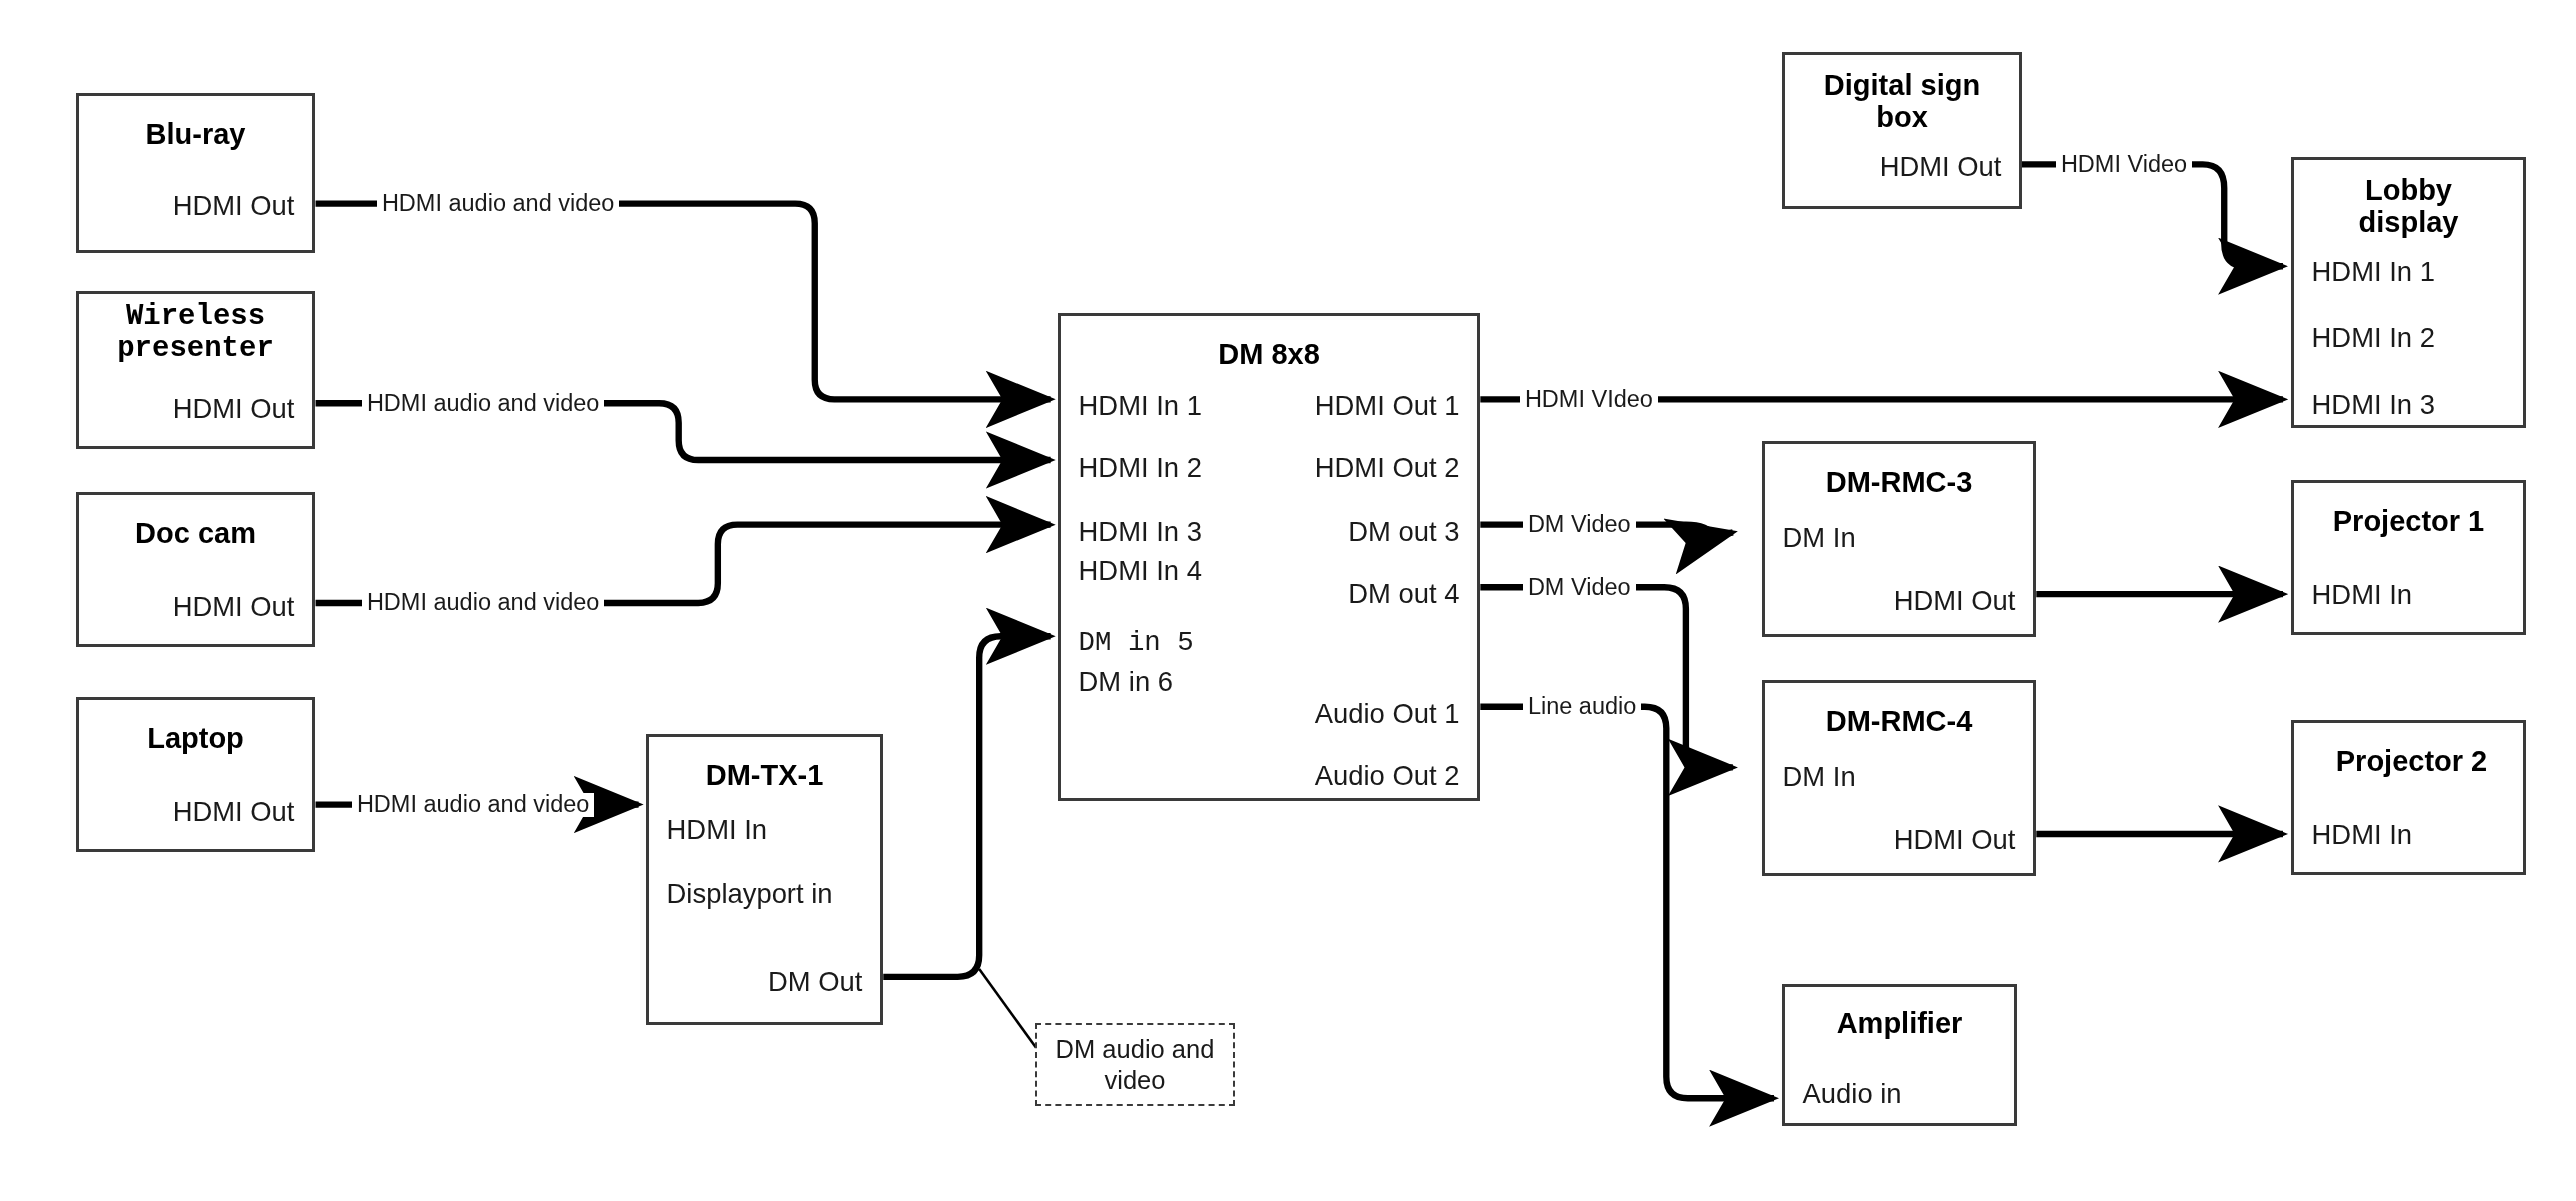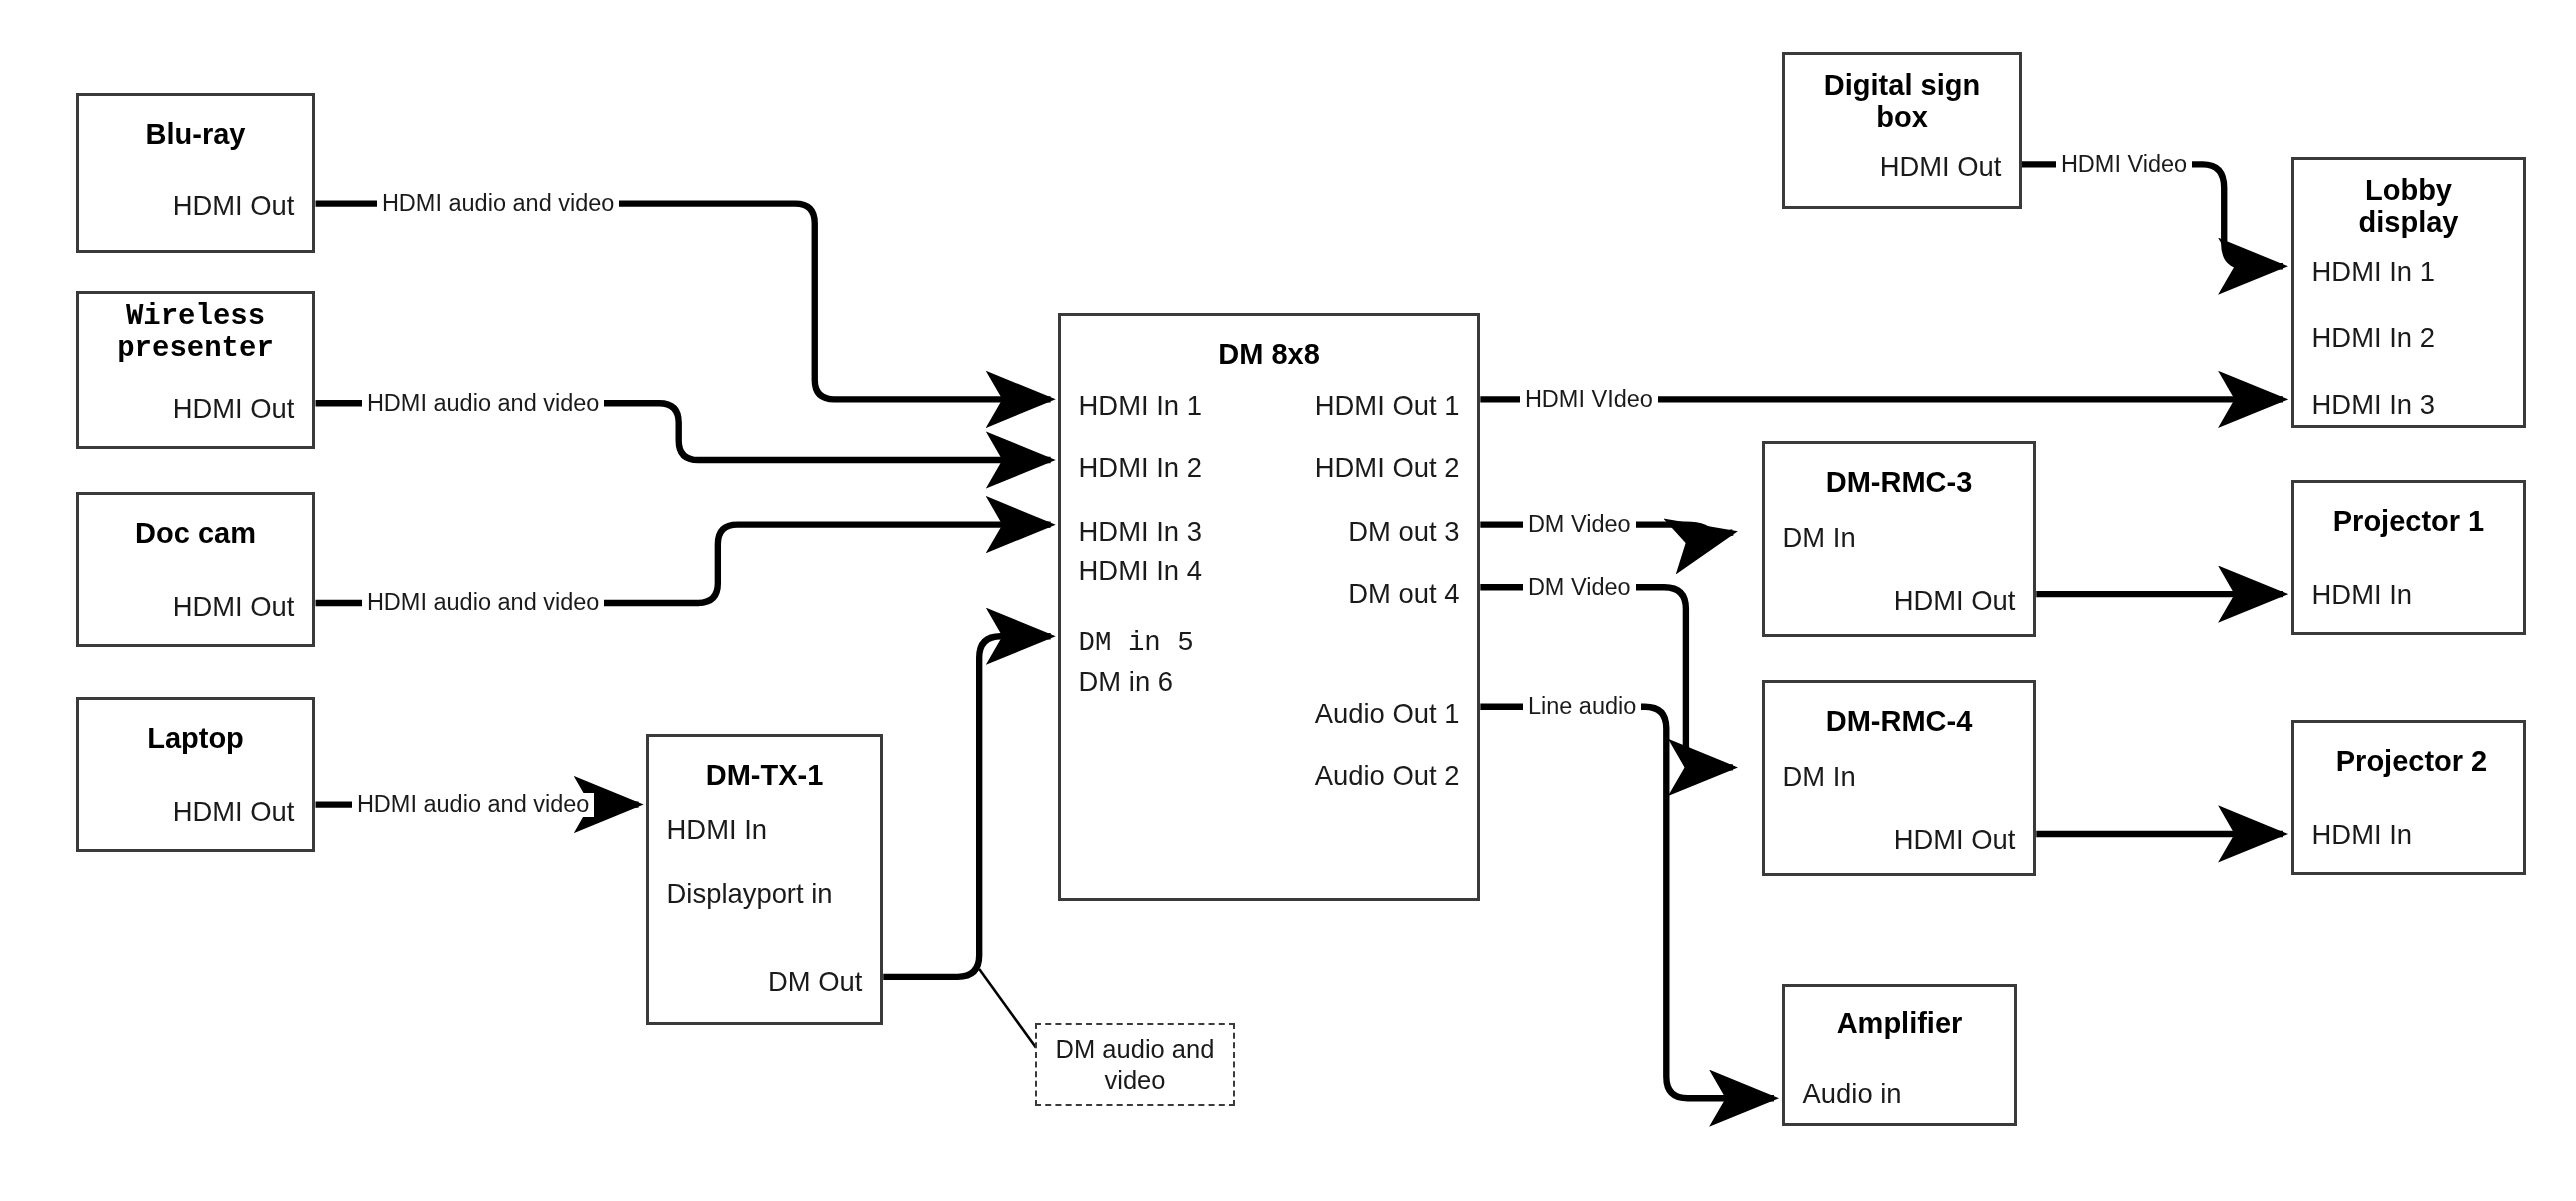--- a/index.html
+++ b/index.html
@@ -145,21 +145,21 @@
     <div class="port right" style="top:98px;">HDMI Out</div>
   </div>
 
   <div class="node" style="left:646px; top:734px; width:237px; height:291px;">
     <div class="node-title" style="top:21.5px;">DM-TX-1</div>
     <div class="port left" style="top:79px;">HDMI In</div>
     <div class="port left" style="top:143px;">Displayport in</div>
     <div class="port right" style="top:231px;">DM Out</div>
   </div>
 
-  <div class="node" style="left:1058px; top:313px; width:422px; height:588px;">
+  <div class="node" style="left:1058px; top:313px; width:422px; height:488px;">
     <div class="node-title" style="top:21.5px;">DM 8x8</div>
 
     <div class="port left" style="top:76px;">HDMI In 1</div>
     <div class="port left" style="top:138px;">HDMI In 2</div>
     <div class="port left" style="top:202px;">HDMI In 3</div>
     <div class="port left" style="top:241px;">HDMI In 4</div>
     <div class="port left" style="top:313px;font-family:Liberation Mono, monospace;">DM in 5</div>
     <div class="port left" style="top:352px;">DM in 6</div>
 
     <div class="port right" style="top:76px;">HDMI Out 1</div>

